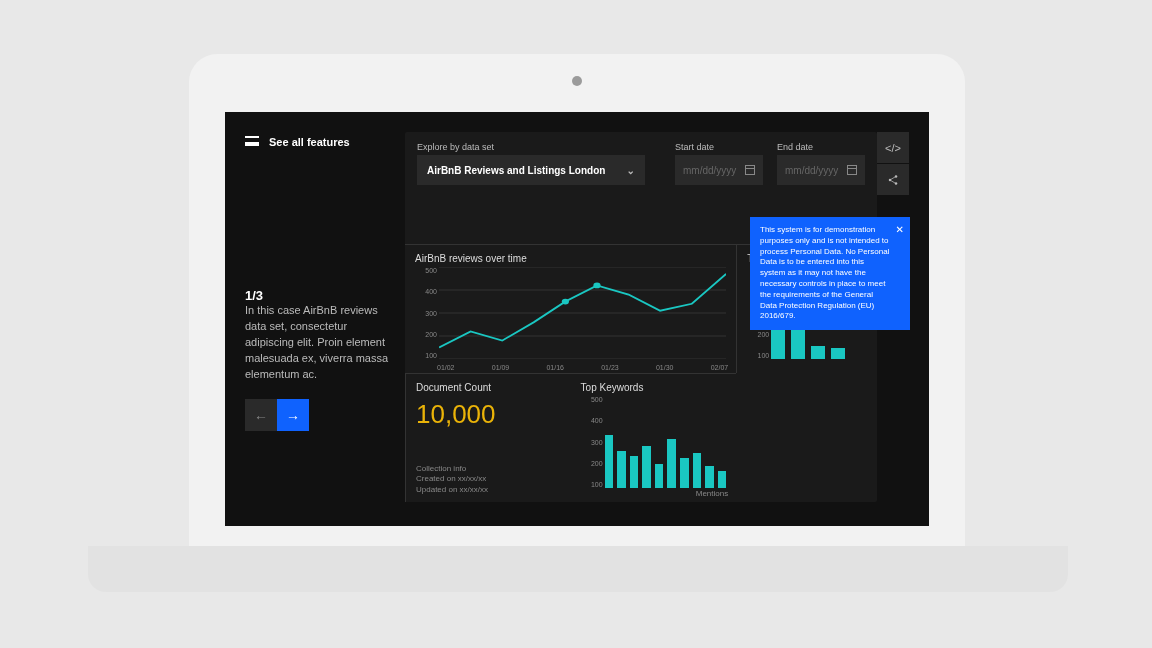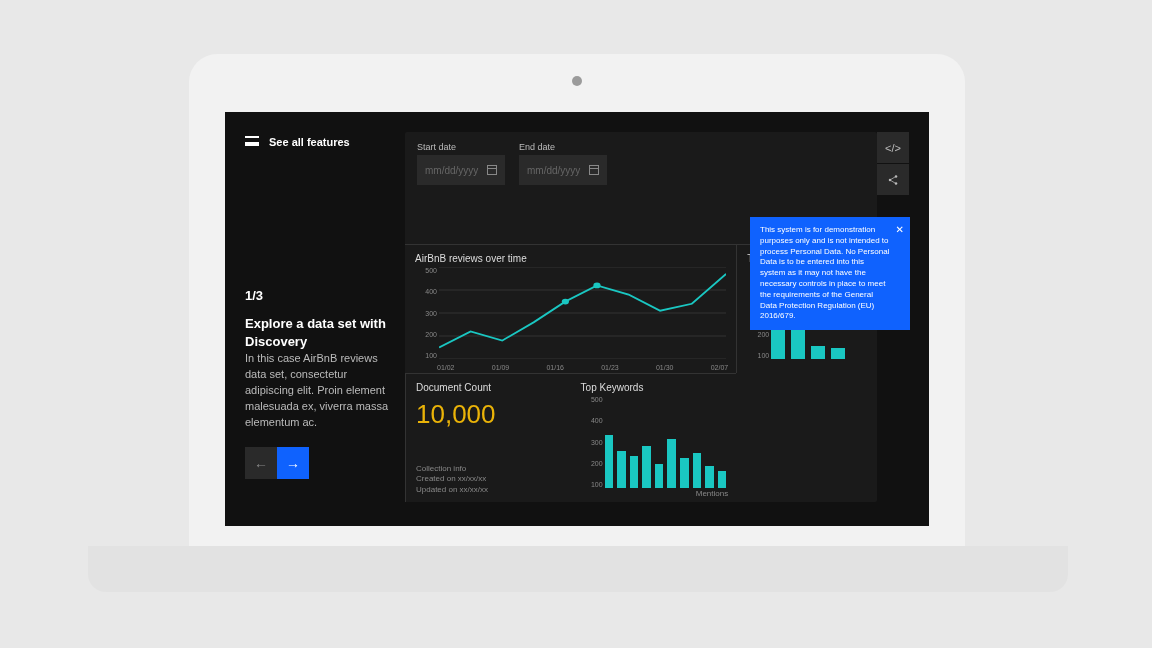--- a/index.html
+++ b/index.html
@@ -159,34 +159,40 @@
 <div class="laptop">
   <div class="camera"></div>
   <div class="screen">
 
     <div class="sidebar">
       <div class="topbar">
         <span class="menu-icon"></span>
         <span>See all features</span>
       </div>
       <div class="counter">1/3</div>
-      <div class="title">Explore a data set with Discovery</div>
       <div class="body">In this case AirBnB reviews data set, consectetur adipiscing elit. Proin element malesuada ex,  viverra massa elementum ac.</div>
       <div class="nav-arrows">
         <div class="btn btn-prev">
           <span>←</span>
         </div>
         <div class="btn btn-next">
           <span>→</span>
         </div>
       </div>
     </div>
 
     <div class="main">
       <div class="controls">
+        <div class="ctrl-group" style="flex:1">
+          <span class="ctrl-label">Explore by data set</span>
+          <div class="select">
+            <span>AirBnB Reviews and Listings London</span>
+            <span class="chev">⌄</span>
+          </div>
+        </div>
         <div class="ctrl-group">
           <span class="ctrl-label">Start date</span>
           <div class="date-input">
             <span>mm/dd/yyyy</span>
             <span class="cal-icon"></span>
           </div>
         </div>
         <div class="ctrl-group">
           <span class="ctrl-label">End date</span>
           <div class="date-input">

